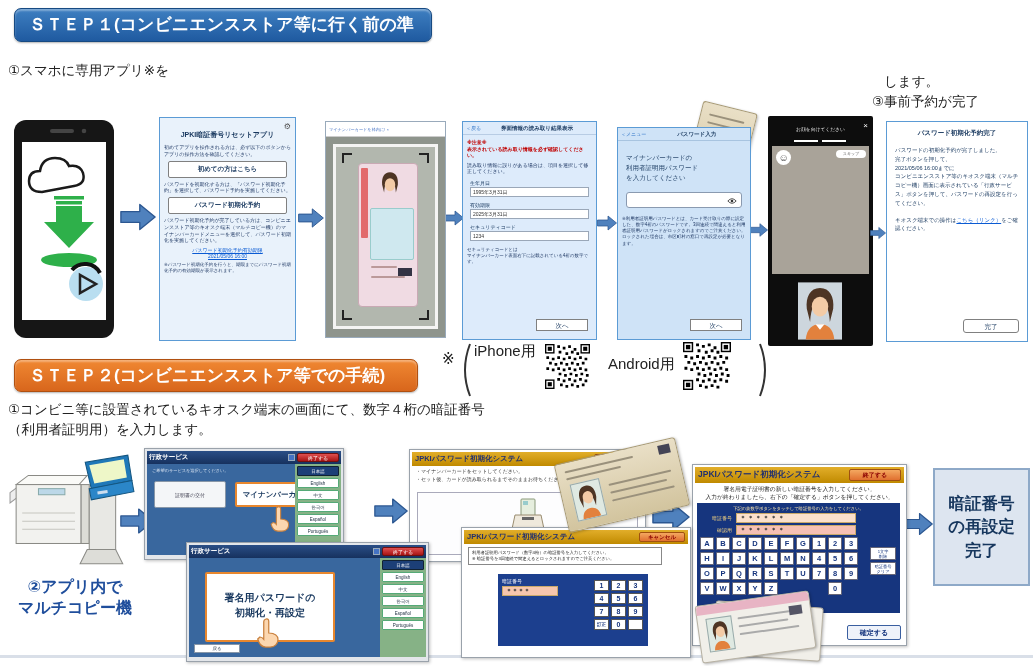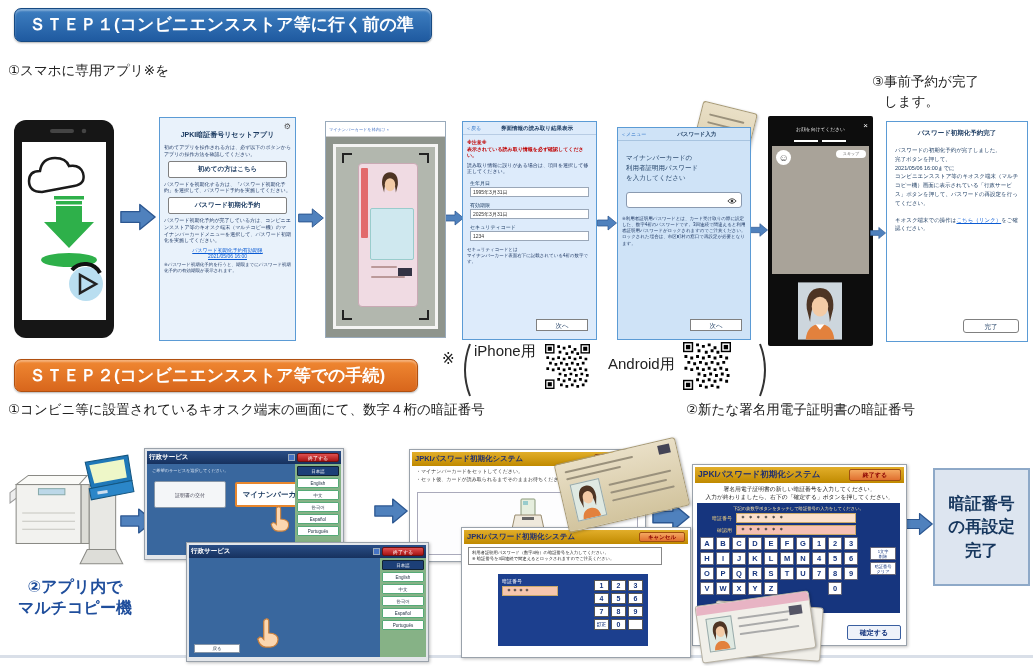--- a/index.html
+++ b/index.html
@@ -69,22 +69,22 @@
 <body>
 
 <div id="canvas">
 
   <div class="abs stephdr s1" style="left:14px;top:8px;width:418px;height:34px">ＳＴＥＰ１(コンビニエンスストア等に行く前の準備)</div>
 
   <div class="abs inst" style="left:8px;top:61px;width:195px">
     <div>①スマホに専用アプリ※を</div>
   </div>
   <div class="abs inst" style="left:872px;top:72px;width:155px">
+    <div style="padding-left:12px">します。</div>
     <div>③事前予約が完了</div>
-    <div style="padding-left:12px">します。</div>
   </div>
 
   <svg class="abs" style="left:12px;top:118px" width="104" height="222" viewBox="0 0 104 222">
     <rect x="2" y="2" width="100" height="218" rx="12" fill="#161616"></rect>
     <rect x="38" y="11" width="24" height="4" rx="2" fill="#444"></rect>
       <circle cx="72" cy="13" r="2.3" fill="#444"></circle>
     <rect x="10" y="24" width="84" height="178" fill="#fff"></rect>
     <path d="M30 74 q-13 0 -13 -11 q0 -10 11 -10 q2 -13 15 -13 q11 0 14 8 q11 -2 14 7 q3 11 -9 13 z" fill="#fff" stroke="#1a1a1a" stroke-width="2.5"></path>
     <rect x="42" y="78" width="30" height="3.5" fill="#2eb04a"></rect>
       <rect x="44" y="83" width="26" height="3.5" fill="#2eb04a"></rect>
@@ -290,23 +290,23 @@
     <path fill="#000" d="M9 1h2v2H9zM13 2h2v2h-2zM17 1h2v2h-2zM21 3h2v2h-2zM10 5h2v2h-2zM15 6h2v2h-2zM19 5h2v2h-2zM23 6h2v2h-2zM1 9h2v2H1zM5 10h2v2H5zM9 9h2v2H9zM13 10h2v2h-2zM17 9h2v2h-2zM21 10h2v2h-2zM25 9h2v2h-2zM29 10h2v2h-2zM3 13h2v2H3zM7 14h2v2H7zM11 13h2v2h-2zM15 14h2v2h-2zM19 13h2v2h-2zM23 14h2v2h-2zM27 13h2v2h-2zM1 17h2v2H1zM5 18h2v2H5zM9 17h2v2H9zM13 18h2v2h-2zM17 17h2v2h-2zM21 18h2v2h-2zM25 17h2v2h-2zM29 18h2v2h-2zM10 21h2v2h-2zM14 22h2v2h-2zM18 21h2v2h-2zM22 22h2v2h-2zM26 21h2v2h-2zM30 22h2v2h-2zM9 25h2v2H9zM13 26h2v2h-2zM17 25h2v2h-2zM21 26h2v2h-2zM25 25h2v2h-2zM29 26h2v2h-2zM11 29h2v2h-2zM15 30h2v2h-2zM19 29h2v2h-2zM23 30h2v2h-2z"></path>
   </svg>
   <svg class="abs" style="left:758px;top:343px" width="14" height="54" viewBox="0 0 14 54">
       <path d="M2 1 Q12 27 2 53" stroke="#333" stroke-width="2" fill="none"></path>
     </svg>
 
   <div class="abs stephdr s2" style="left:14px;top:359px;width:404px;height:33px">ＳＴＥＰ２(コンビニエンスストア等での手続)</div>
 
   <div class="abs inst" style="left:8px;top:400px;width:560px">
     <div>①コンビニ等に設置されているキオスク端末の画面にて、数字４桁の暗証番号</div>
+    <div>（利用者証明用）を入力します。</div>
   </div>
   <div class="abs inst" style="left:686px;top:400px;width:345px">
-    <div>②新たな署名用電子証明書の暗証番号</div>
   </div>
 
   <svg class="abs" style="left:8px;top:450px" width="130" height="124" viewBox="0 0 128 122">
     <path d="M2 42 l16 -12 v10 l-16 12z" fill="#eee" stroke="#999"></path>
     <path d="M8 34 l12 -9 h58 l-8 9 z" fill="#fafaf7" stroke="#8a8a85"></path>
     <rect x="8" y="34" width="64" height="58" fill="#f2f2ef" stroke="#8a8a85"></rect>
     <path d="M14 62 h52 M14 70 h52 M14 78 h52" stroke="#c5c5c0" fill="none"></path>
     <rect x="30" y="38" width="26" height="6" fill="#bcd8e8" stroke="#8aa"></rect>
     <rect x="72" y="34" width="8" height="58" fill="#dcdcd6" stroke="#8a8a85"></rect>
     <rect x="80" y="38" width="26" height="60" fill="#e8e8e4" stroke="#8a8a85"></rect>
@@ -358,20 +358,24 @@
     </div>
   </div>
 
   <div class="kio" style="left:186px;top:542px;width:243px;height:120px;z-index:3">
     <div class="kio-head">
       <span class="kio-title">行政サービス</span>
       <span class="sqicon"></span>
       <span class="kio-quit">終了する</span>
     </div>
     <div class="kio-body">
+      <div class="hl" style="position:absolute;left:16px;top:14px;width:130px;height:70px;background:#fff;border-radius:2px;text-align:center;font-size:10px;font-weight:bold;color:#17375e;padding-top:16px;line-height:1.5">
+        <div>署名用パスワードの</div>
+        <div>初期化・再設定</div>
+      </div>
       <svg style="position:absolute;left:66px;top:60px" width="26" height="30" viewBox="0 0 20 24">
           <path d="M8 1c1.2-.8 2.6 0 2.6 1.6V12c4.5.2 7.4 2 7.4 5.2 0 3.4-2.6 6-6.2 6H8.2c-2.8 0-5.4-2.4-6.4-6.4l1.8-1.6c.9.1 2.2.8 3 1.8V3c0-1 .6-1.8 1.4-2z" fill="#fcd7b0" stroke="#c9813e"></path>
         </svg>
       <div style="position:absolute;left:5px;bottom:4px;width:46px;height:9px;background:#fff;border:1px solid #8897a8;font-size:4.5px;text-align:center;line-height:8px;color:#345">戻る</div>
       <div class="kio-side">
           <div class="kio-lang">日本語</div>
           <div class="kio-lang">English</div>
           <div class="kio-lang">中文</div>
           <div class="kio-lang">한국어</div>
           <div class="kio-lang">Español</div>

